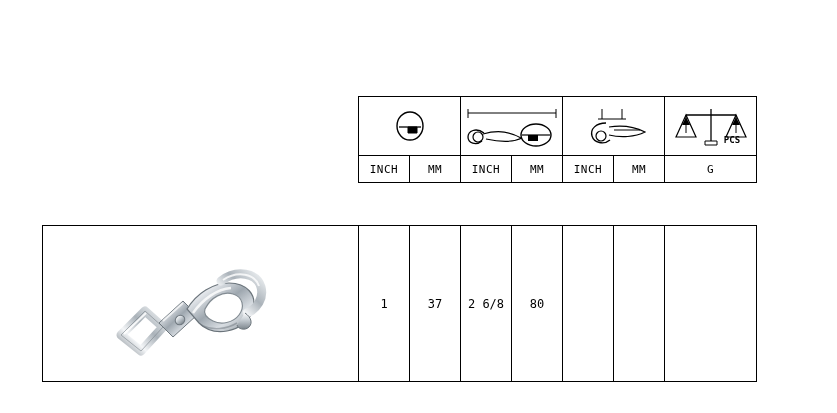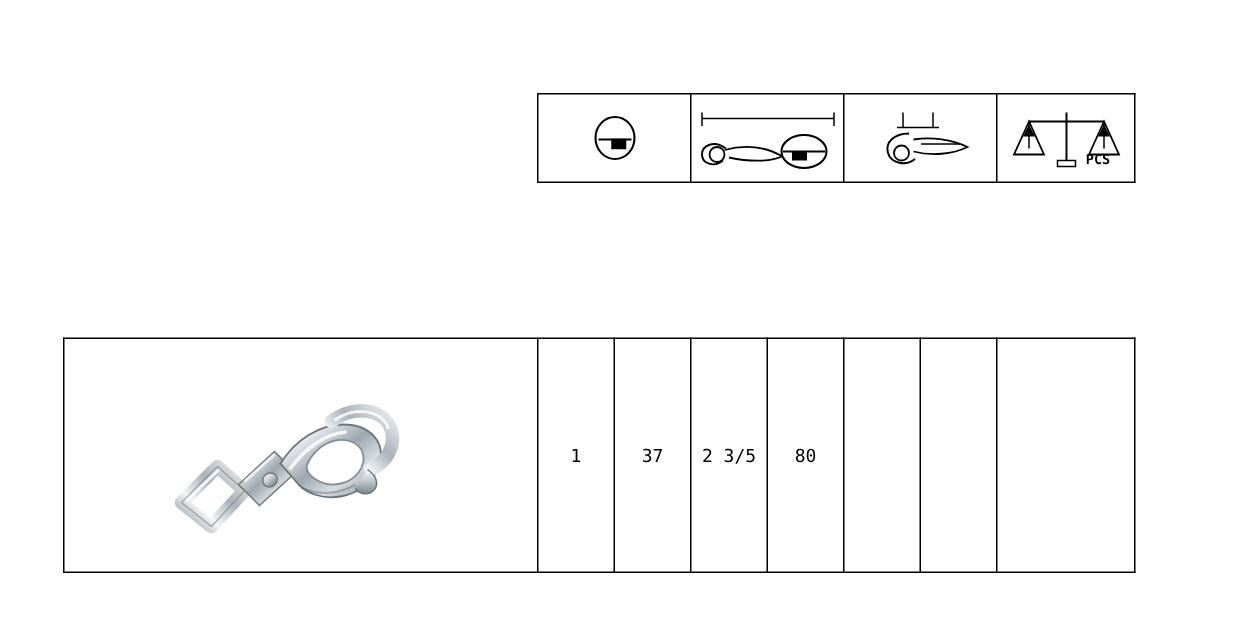--- a/index.html
+++ b/index.html
@@ -12,21 +12,21 @@
     height: 413px;
     position: relative;
     font-family: "DejaVu Sans Mono", monospace;
     overflow: hidden;
   }
 
   
   .spec-table {
     position: absolute;
     left: 358px;
-    top: 62px;
+    top: 96px;
     width: 398px;
     border-collapse: collapse;
     table-layout: fixed;
   }
   .spec-table td {
     border: 1px solid #000000;
     text-align: center;
     vertical-align: middle;
     padding: 0;
   }
@@ -133,20 +133,29 @@
         <path d="M12 12 v18 M62 12 v18" stroke="#000" stroke-width="1" fill="none"></path>
         <path d="M8 22 l4 -8 l4 8 z" fill="#000"></path>
         <path d="M58 22 l4 -8 l4 8 z" fill="#000"></path>
         <path d="M31 38 h12 v4 h-12 z" fill="none" stroke="#000" stroke-width="1"></path>
         <text x="58" y="40" font-family="DejaVu Sans Mono, monospace" font-size="9" font-weight="bold" text-anchor="middle" fill="#000">PCS</text>
       </svg>
     </td>
   </tr>
 
 
+  <tr class="unit-row">
+    <td>INCH</td>
+    <td>MM</td>
+    <td>INCH</td>
+    <td>MM</td>
+    <td>INCH</td>
+    <td>MM</td>
+    <td>G</td>
+  </tr>
 </tbody>
   </table>
 
 <table class="main-table">
   <colgroup>
     <col style="width:316px">
     <col style="width:51px">
       <col style="width:51px">
     <col style="width:51px">
       <col style="width:51px">
@@ -200,20 +209,20 @@
 
         <path d="M92 74 C102 60 116 50 130 49" fill="none" stroke="#ffffff" stroke-width="2.5" opacity="0.8"></path>
         <path d="M100 86 C112 92 126 90 136 84" fill="none" stroke="#6d767e" stroke-width="1.5" opacity="0.5"></path>
 
         <path d="M144 74 C150 78 152 84 148 88 C144 92 137 90 136 86" fill="url(#mg3)" stroke="#6b747b" stroke-width="1"></path>
       </svg>
     </td>
 
     <td class="val">1</td>
     <td class="val">37</td>
-    <td class="val">2 3/5</td>
+    <td class="val">2 6/8</td>
     <td class="val">80</td>
     <td class="val"></td>
     <td class="val"></td>
     <td class="val"></td>
   </tr>
 </tbody>
   </table>
 
 </body></html>

